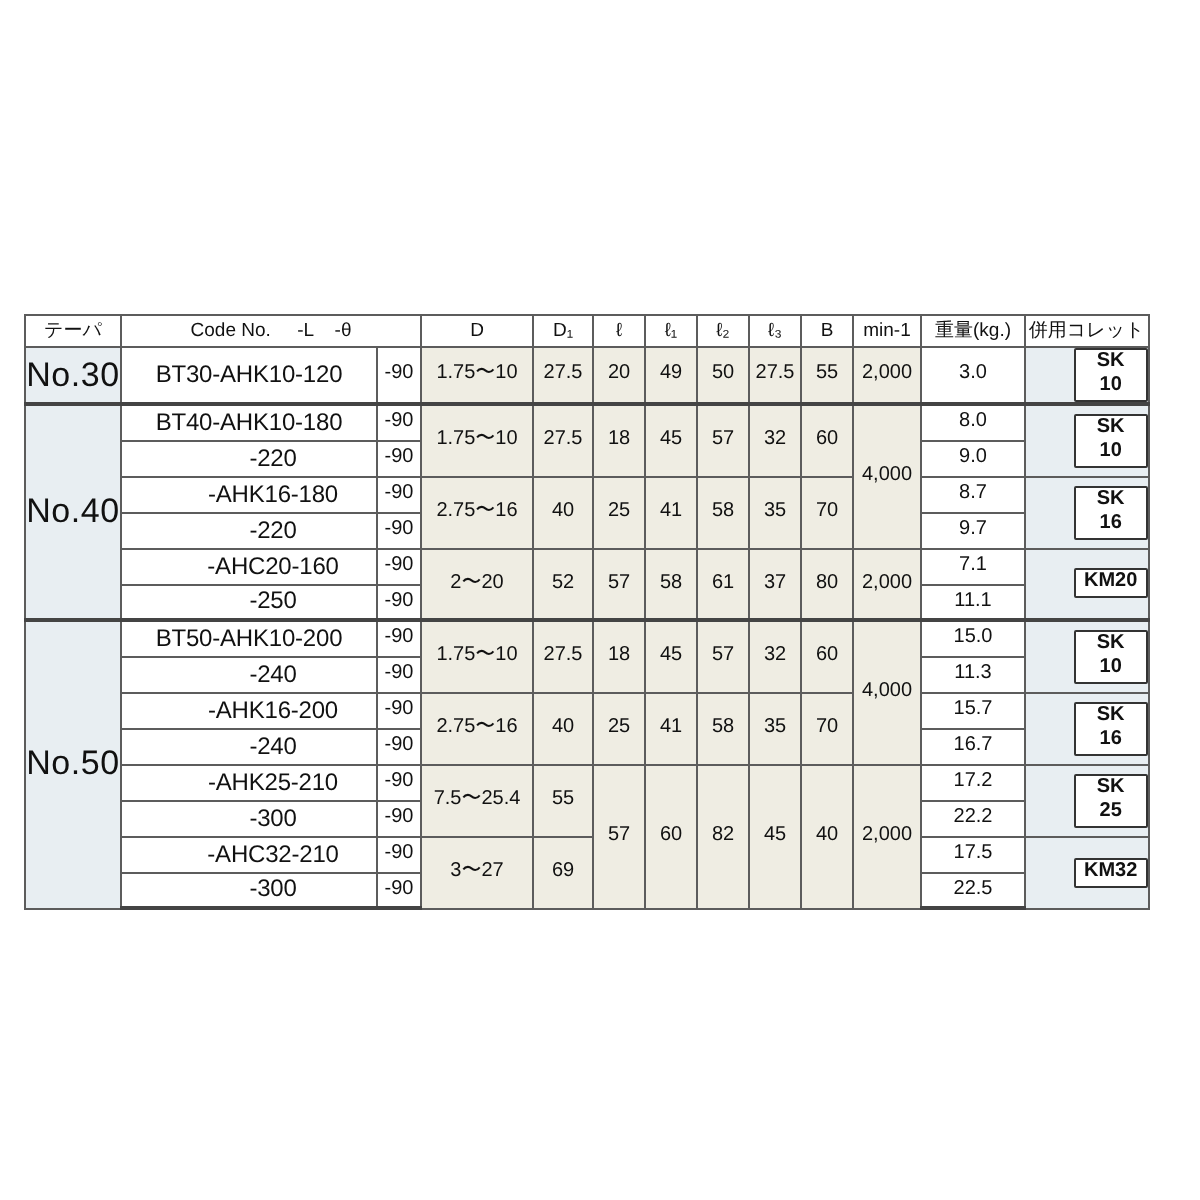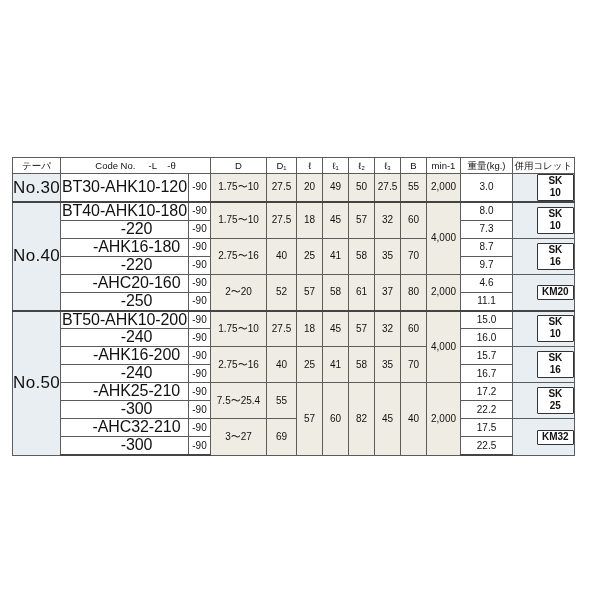--- a/index.html
+++ b/index.html
@@ -46,21 +46,21 @@
   .taper-cell {
     background: #e8eef2 !important;
     font-size: 17px;
     font-weight: bold;
     letter-spacing: 0.3px;
   }
   .code-cell {
     text-align: left;
     padding-left: 5px;
     white-space: nowrap;
-    font-size: 16px;
+    font-size: 12px;
     letter-spacing: -0.1px;
   }
   .code-cell.indent { padding-left: 24px; }
   .beige { background: #efede3 !important; }
   .collet-cell { background: #e8eef2 !important; }
   .collet-badge {
     display: inline-block;
     border: 1px solid #333;
     background: #ffffff;
     font-size: 10px;
@@ -148,21 +148,21 @@
       <td class="beige thick-top" rowspan="2">60</td>
       <td class="beige thick-top" rowspan="4">4,000</td>
       <td class="thick-top">8.0</td>
       <td class="collet-cell thick-top" rowspan="2">
         <span class="collet-badge">SK 10</span>
       </td>
     </tr>
     <tr style="height:18px">
       <td class="code-cell indent">-220</td>
       <td>-90</td>
-      <td>7.3</td>
+      <td>9.0</td>
     </tr>
     <tr style="height:18px">
       <td class="code-cell indent">-AHK16-180</td>
       <td>-90</td>
       <td class="beige" rowspan="2">2.75〜16</td>
       <td class="beige" rowspan="2">40</td>
       <td class="beige" rowspan="2">25</td>
       <td class="beige" rowspan="2">41</td>
       <td class="beige" rowspan="2">58</td>
       <td class="beige" rowspan="2">35</td>
@@ -181,21 +181,21 @@
       <td class="code-cell indent">-AHC20-160</td>
       <td>-90</td>
       <td class="beige" rowspan="2">2〜20</td>
       <td class="beige" rowspan="2">52</td>
       <td class="beige" rowspan="2">57</td>
       <td class="beige" rowspan="2">58</td>
       <td class="beige" rowspan="2">61</td>
       <td class="beige" rowspan="2">37</td>
       <td class="beige" rowspan="2">80</td>
       <td class="beige" rowspan="2">2,000</td>
-      <td>4.6</td>
+      <td>7.1</td>
       <td class="collet-cell" rowspan="2">
         <span class="collet-badge">KM20</span>
       </td>
     </tr>
     <tr style="height:18px">
       <td class="code-cell indent">-250</td>
       <td>-90</td>
       <td>11.1</td>
     </tr>
 
@@ -212,21 +212,21 @@
       <td class="beige thick-top" rowspan="2">60</td>
       <td class="beige thick-top" rowspan="4">4,000</td>
       <td class="thick-top">15.0</td>
       <td class="collet-cell thick-top" rowspan="2">
         <span class="collet-badge">SK 10</span>
       </td>
     </tr>
     <tr style="height:18px">
       <td class="code-cell indent">-240</td>
       <td>-90</td>
-      <td>16.0</td>
+      <td>11.3</td>
     </tr>
     <tr style="height:18px">
       <td class="code-cell indent">-AHK16-200</td>
       <td>-90</td>
       <td class="beige" rowspan="2">2.75〜16</td>
       <td class="beige" rowspan="2">40</td>
       <td class="beige" rowspan="2">25</td>
       <td class="beige" rowspan="2">41</td>
       <td class="beige" rowspan="2">58</td>
       <td class="beige" rowspan="2">35</td>

